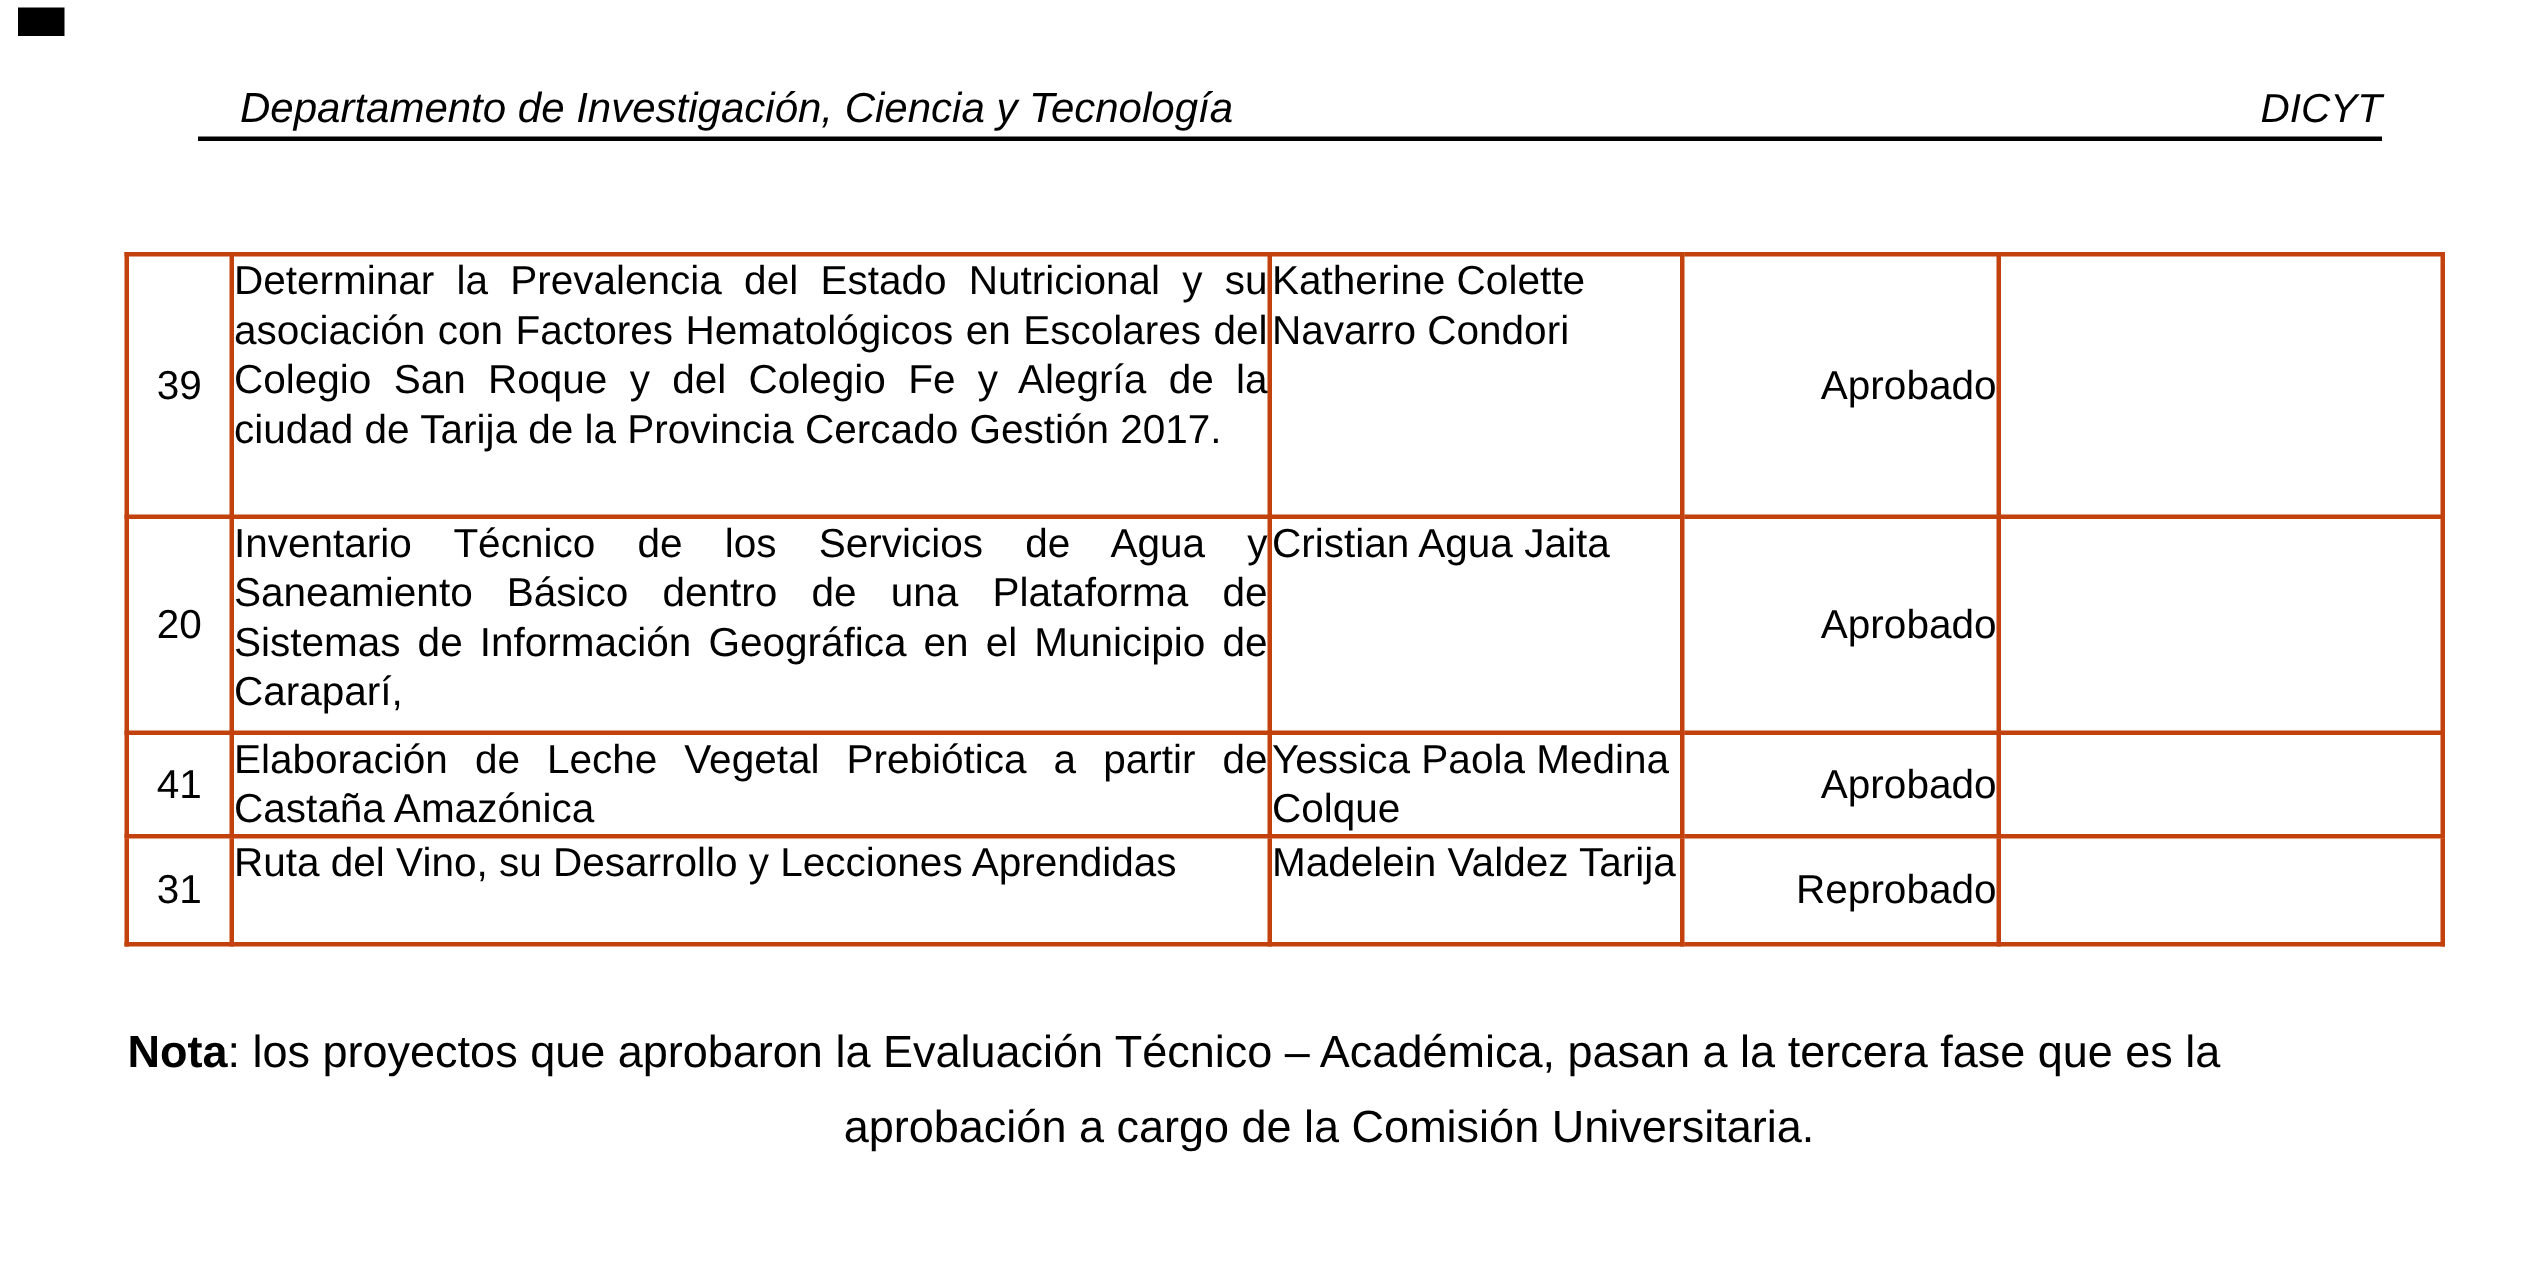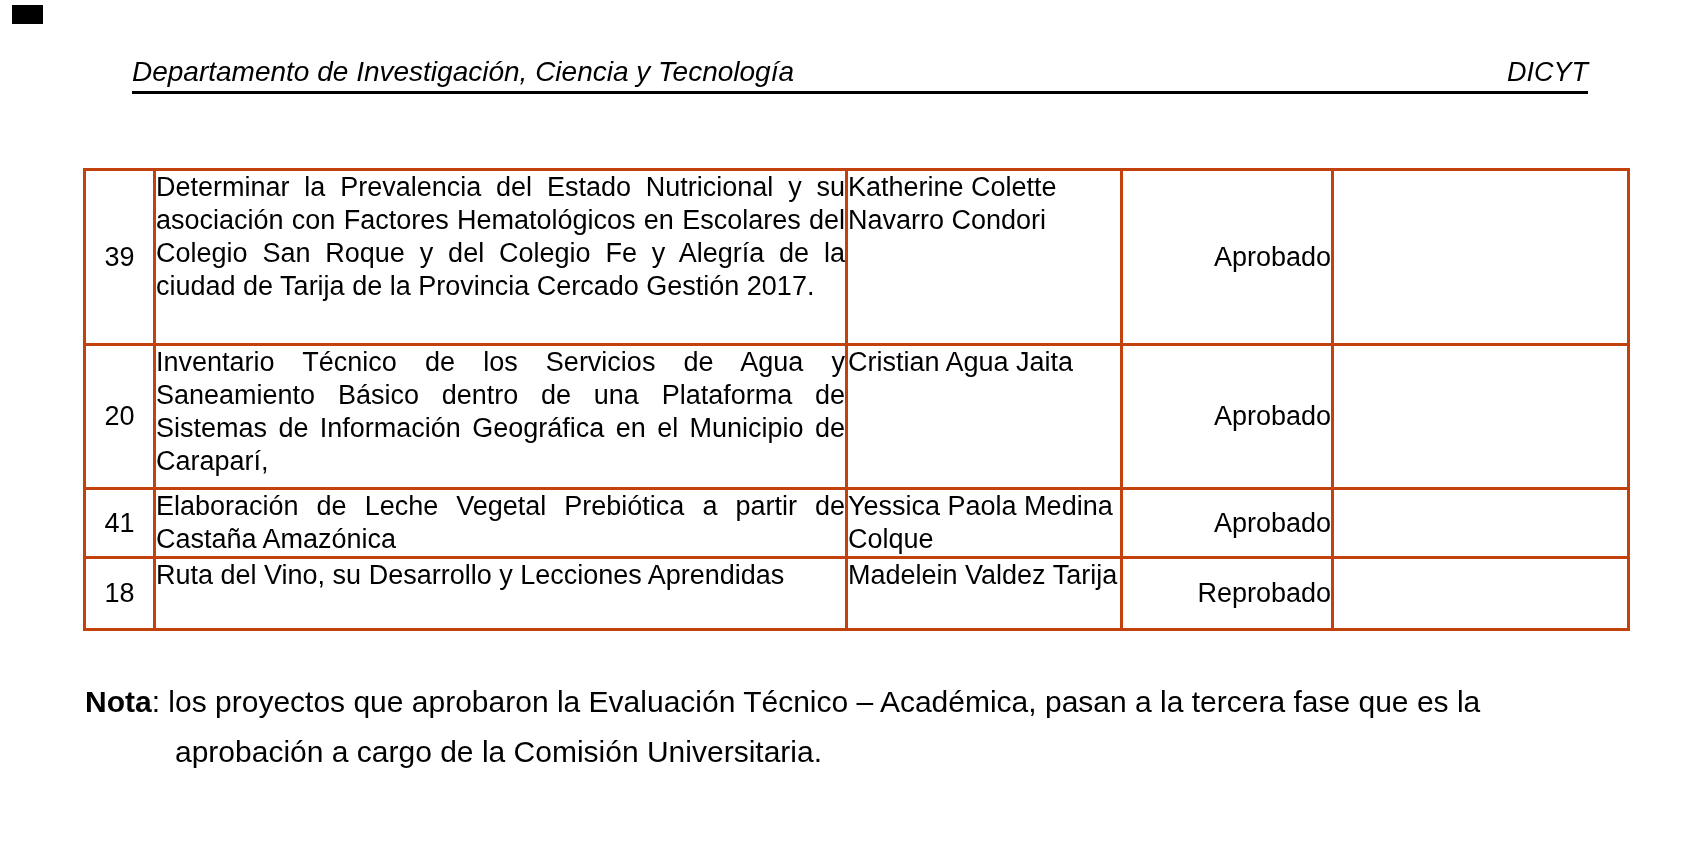--- a/index.html
+++ b/index.html
@@ -28,21 +28,21 @@
     display: flex;
     justify-content: space-between;
     align-items: flex-end;
     border-bottom: 3px solid #000000;
     padding-bottom: 3px;
     font-style: italic;
     font-size: 28px;
     line-height: 32px;
     white-space: nowrap;
   }
-  .department-title { text-decoration: none; }
+  .department-title { text-decoration: none; margin-left: 28px; }
   .dicyt-label { font-size: 27px; }
   table.evaluation-table {
     position: absolute;
     left: 83px;
     top: 168px;
     width: 1544px;
     border-collapse: collapse;
     table-layout: fixed;
     font-size: 27px;
     line-height: 33px;
@@ -77,21 +77,21 @@
   tr.row-42 { height: 72px; }
   .note {
     position: absolute;
     left: 85px;
     top: 677px;
     width: 1512px;
     font-size: 30px;
     line-height: 50px;
   }
   .note .note-label { font-weight: bold; }
-  .note .note-line-2 { margin-left: 90px; }
+  .note .note-line-2 { margin-left: 90px; text-align: center; }
 </style>
 </head>
 <body>
 
 <div class="page">
 
   <div class="redaction-mark"></div>
 
   <div class="page-header">
     <span class="department-title">Departamento de Investigación, Ciencia y Tecnología</span>
@@ -122,21 +122,21 @@
         <td class="cell-obs"></td>
       </tr>
       <tr class="row-41">
         <td class="cell-number">41</td>
         <td class="cell-project">Elaboración de Leche Vegetal Prebiótica a partir de Castaña Amazónica</td>
         <td class="cell-student">Yessica Paola Medina Colque</td>
         <td class="cell-result">Aprobado</td>
         <td class="cell-obs"></td>
       </tr>
       <tr class="row-42">
-        <td class="cell-number">18</td>
+        <td class="cell-number">31</td>
         <td class="cell-project">Ruta del Vino, su Desarrollo y Lecciones Aprendidas</td>
         <td class="cell-student">Madelein Valdez Tarija</td>
         <td class="cell-result">Reprobado</td>
         <td class="cell-obs"></td>
       </tr>
     </tbody>
   </table>
 
   <div class="note">
     <div class="note-line-1"><span class="note-label">Nota</span><span>: los proyectos que aprobaron la Evaluación Técnico – Académica, pasan a la tercera fase que es la</span></div>

